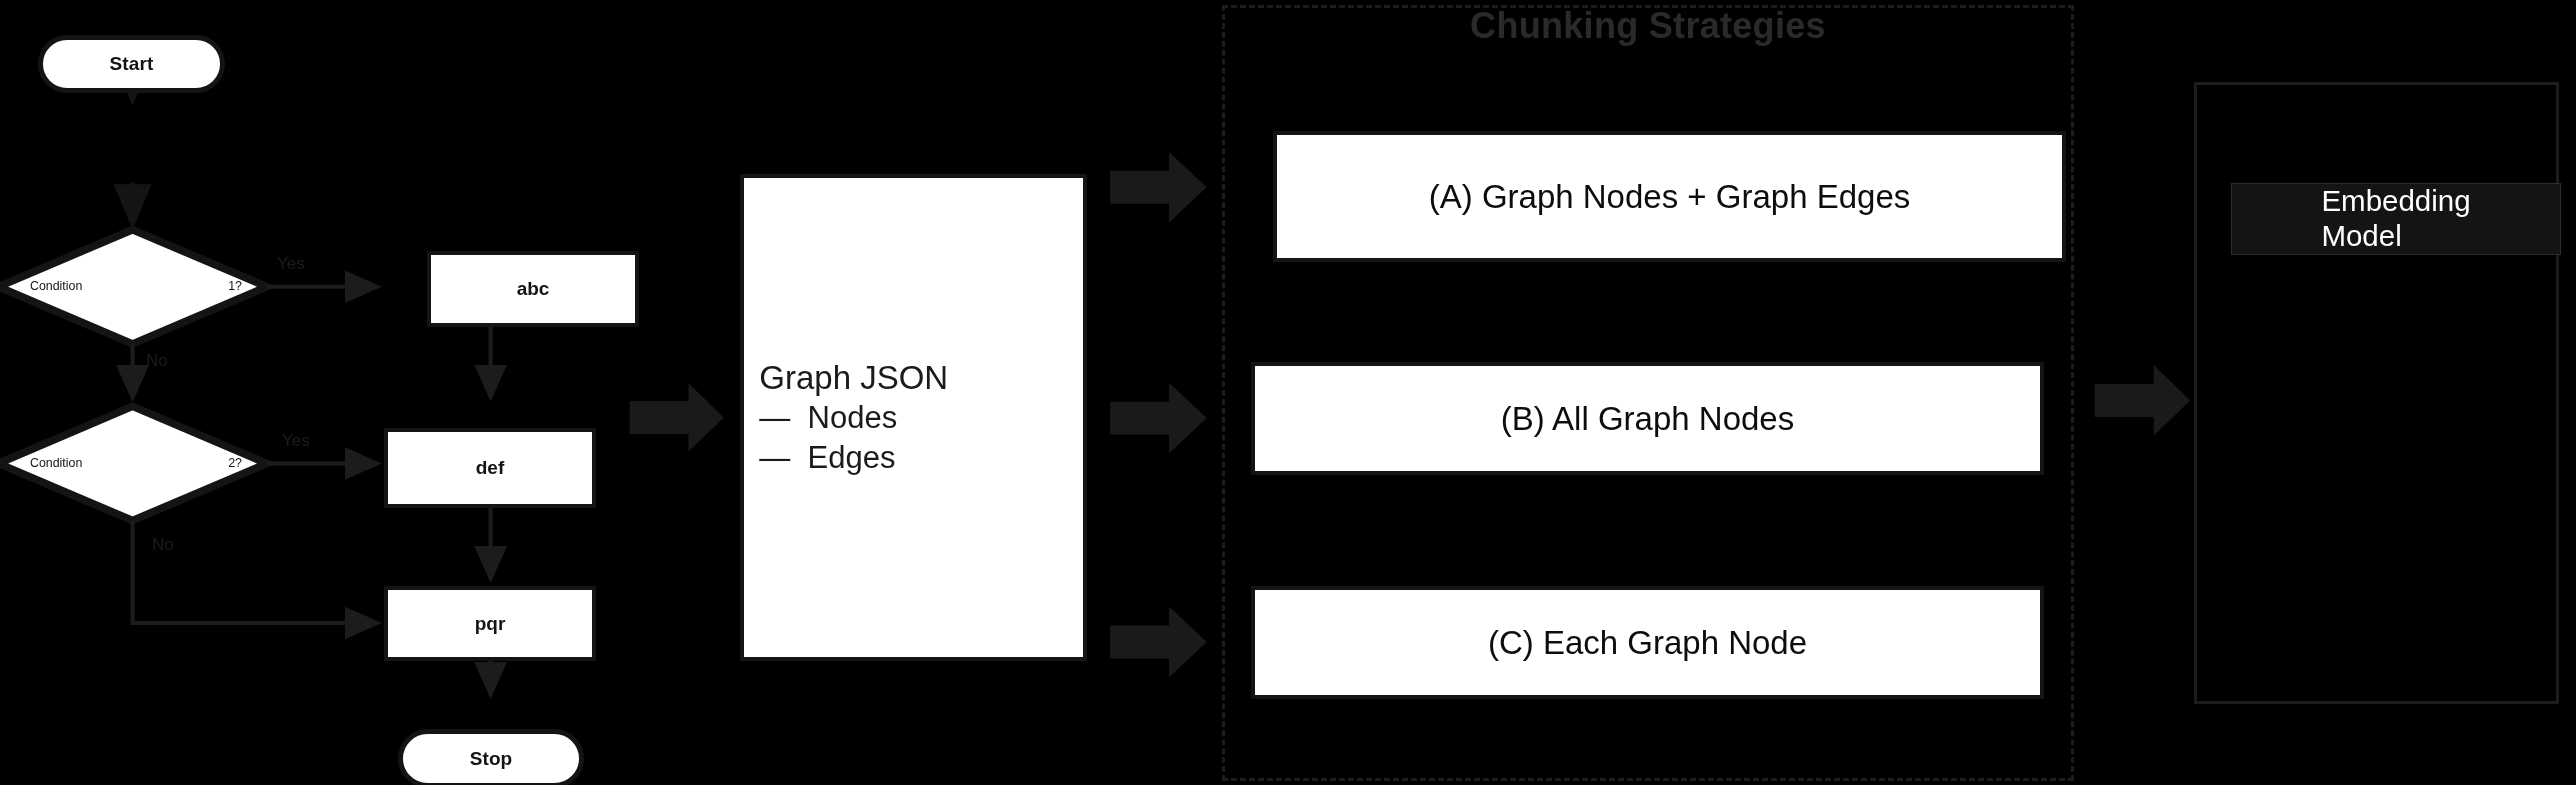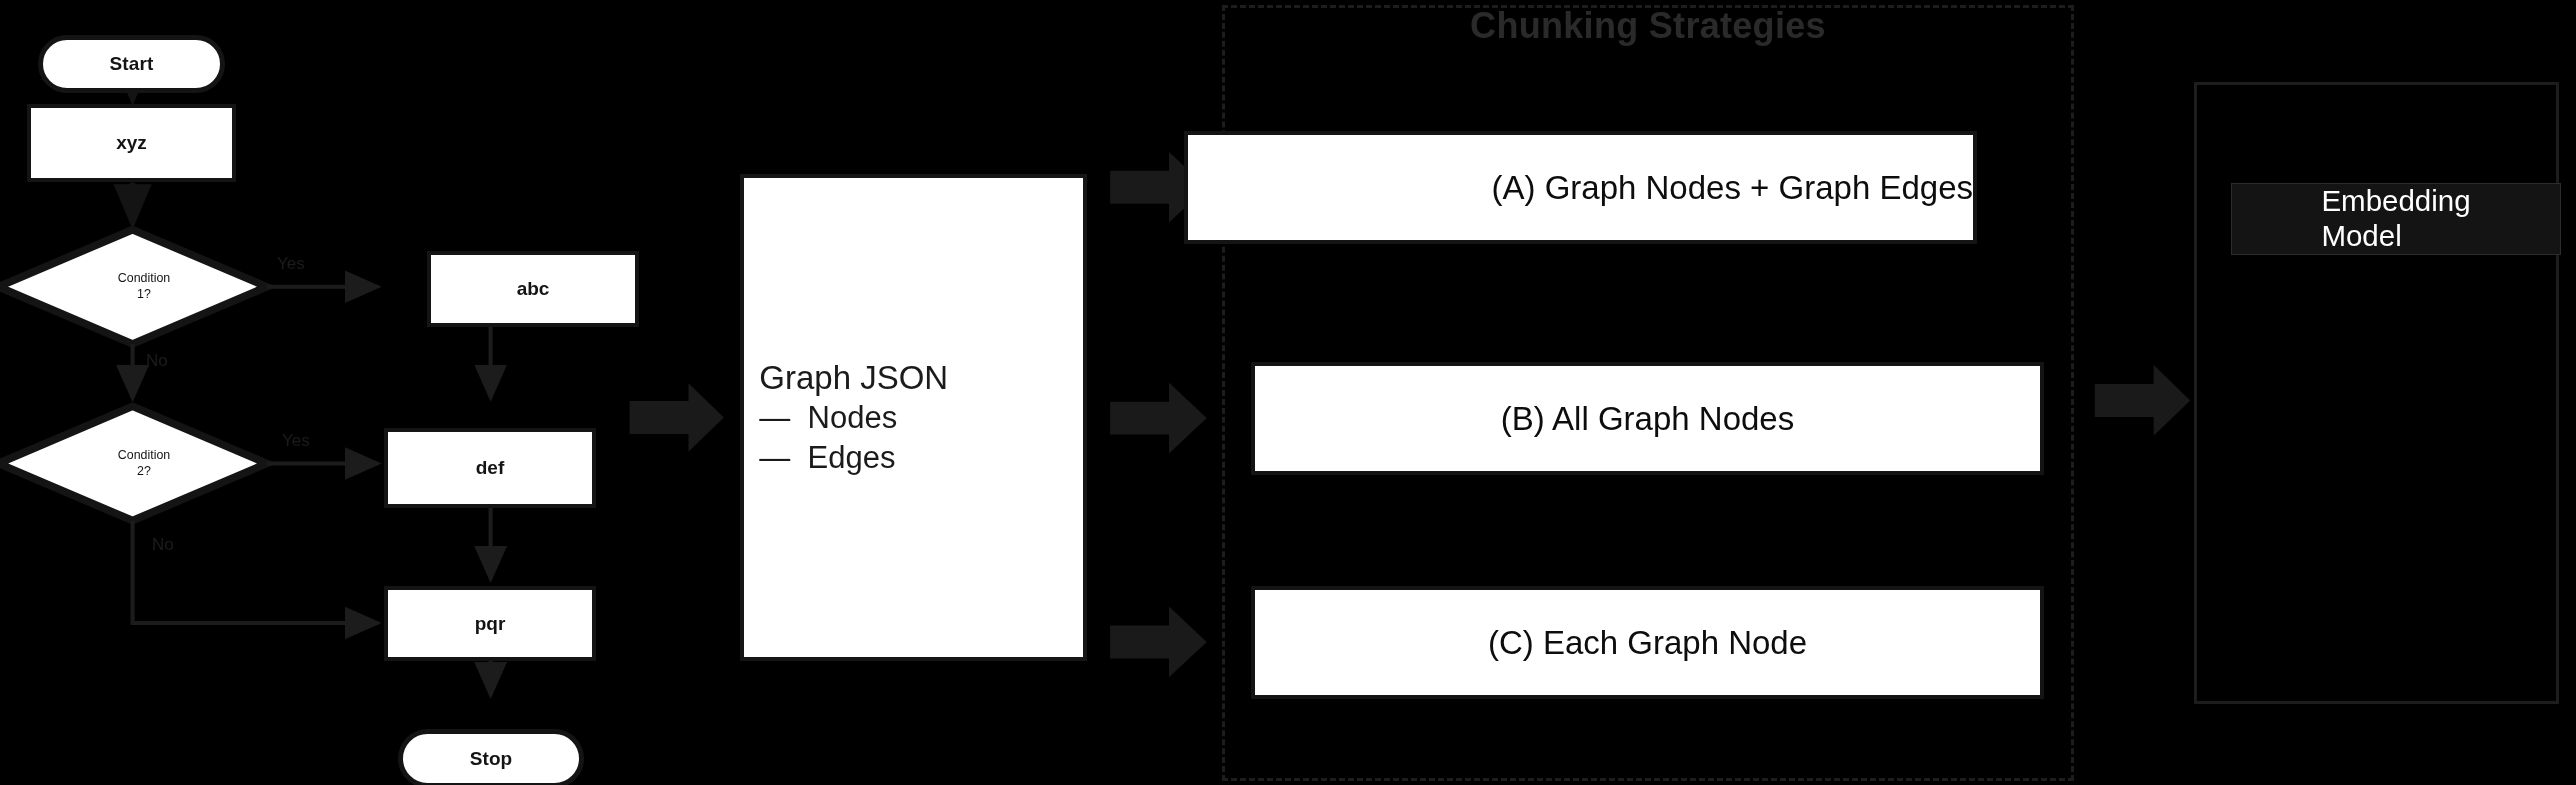--- a/index.html
+++ b/index.html
@@ -18,22 +18,22 @@
     background:#fff;color:#141414;border:5.3px solid #141414;border-radius:589px;
     display:flex;align-items:center;justify-content:center;
     font-weight:bold;letter-spacing:0.1px;margin-top:28px;
   }
   .fc-box{
     background:#fff;color:#141414;border:4.7px solid #141414;
     display:flex;align-items:center;justify-content:center;
     font-weight:bold;
   }
   .fc-diamond-label{
-    position:absolute;left:12px;top:0;width:100%;height:100%;
-    display:flex;flex-direction:column;align-items:center;justify-content:center;
+    position:absolute;left:4px;top:0;width:100%;height:100%;
+    display:flex;flex-direction:row;align-items:center;justify-content:space-between;
     color:#141414;font-size:12.4px;line-height:1.25;font-weight:500;text-align:center;
   }
   .edge-label{
     color:#1c1c1c;font-size:17px;font-weight:500;line-height:1;
   }
 
   
   .json-card{
     background:#fff;border:4.1px solid #161616;
     display:flex;flex-direction:column;justify-content:center;
@@ -141,23 +141,20 @@
     <g>
       <path d="M3858,753 L3858,1105 A158,44 0 0 0 4174,1105 L4174,753 Z" fill="url(#cylgrad)" stroke="#1f1f1f" stroke-width="5"></path>
       <ellipse cx="4016" cy="753" rx="158" ry="44" fill="url(#cyltopgrad)" stroke="#1f1f1f" stroke-width="5"></ellipse>
     </g>
   </svg>
 
   <div class="abs fc-pill" style="left:38px;top:7px;width:187px;height:58px;font-size:19px;">
     <span>Start</span>
   </div>
 
-  <div class="abs fc-box" style="left:27px;top:104px;width:209px;height:78px;font-size:19px;">
-    <span>xyz</span>
-  </div>
 
   <div class="abs" style="left:26px;top:247px;width:212px;height:79px;">
     <div class="fc-diamond-label">
       <span>Condition</span>
       <span>1?</span>
     </div>
   </div>
 
   <div class="abs" style="left:26px;top:424px;width:212px;height:79px;">
     <div class="fc-diamond-label">
@@ -190,21 +187,21 @@
   <div class="abs json-card" style="left:740px;top:174px;width:347px;height:487px;">
     <div class="json-title">Graph JSON</div>
     <div class="json-item">—  Nodes</div>
     <div class="json-item">—  Edges</div>
   </div>
 
   <div class="abs dashed-group" style="left:1222px;top:4.7px;width:852px;height:776px;"></div>
 
   <div class="abs group-title" style="left:1222px;top:4.7px;width:852px;">Chunking Strategies</div>
 
-  <div class="abs chunk-box" style="left:1184px;top:131px;width:793px;height:113px;justify-content:flex-end;">
+  <div class="abs chunk-box" style="left:1273px;top:131px;width:793px;height:131px;">
     <span>(A) Graph Nodes + Graph Edges</span>
   </div>
 
   <div class="abs chunk-box" style="left:1251px;top:362px;width:793px;height:113px;">
     <span>(B) All Graph Nodes</span>
   </div>
 
   <div class="abs chunk-box" style="left:1251px;top:586px;width:793px;height:113px;">
     <span>(C) Each Graph Node</span>
   </div>

